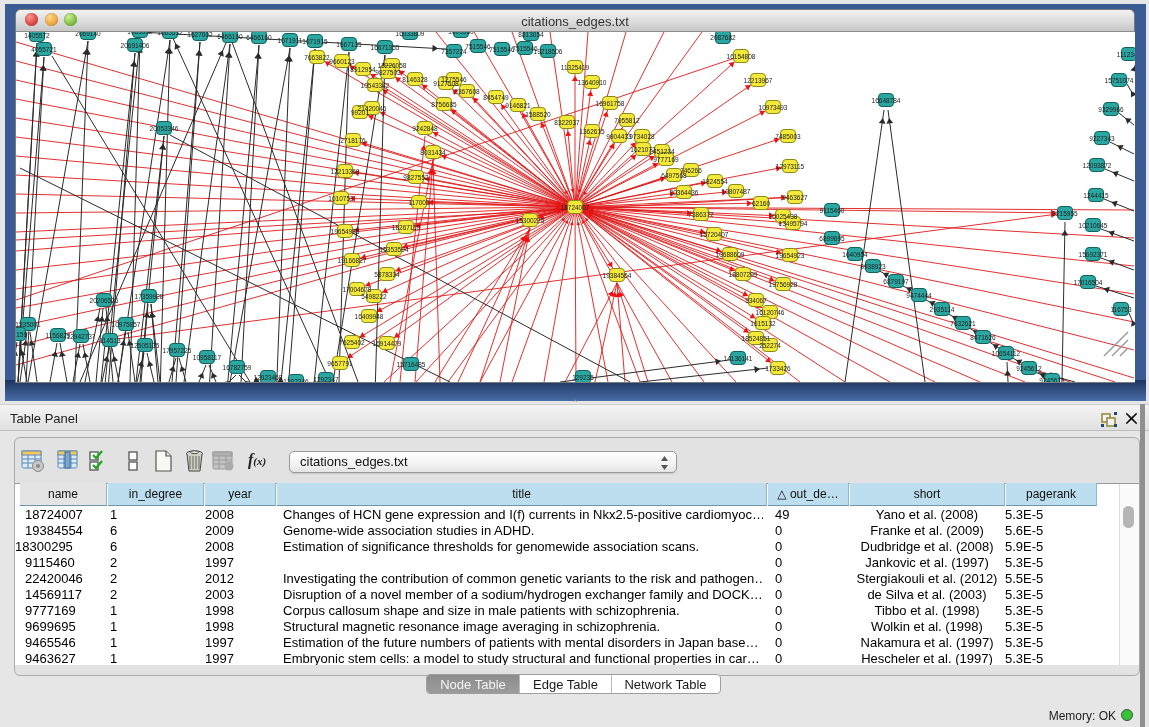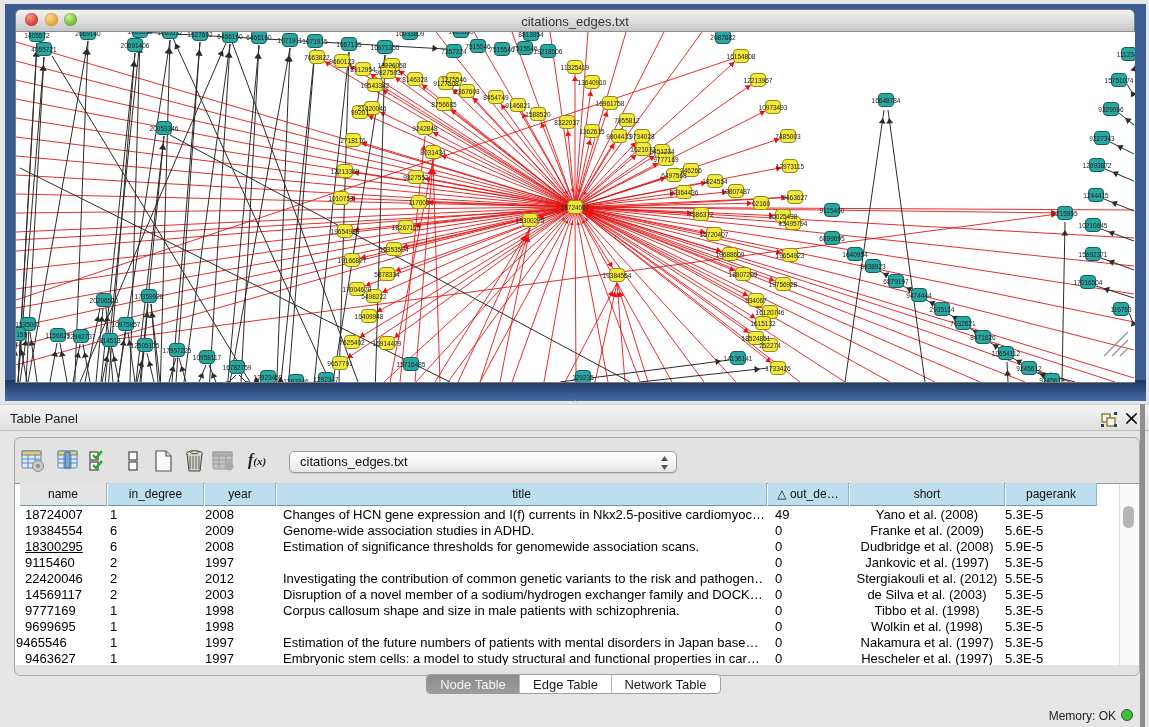--- a/index.html
+++ b/index.html
@@ -876,21 +876,21 @@
 <div class="trow">
       <span class="c" style="left:0px;width:88px;text-align:left;padding-left:10px;">19384554</span>
       <span class="c" style="left:88px;width:97px;text-align:left;padding-left:7px;">6</span>
       <span class="c" style="left:185px;width:72px;text-align:left;padding-left:5px;">2009</span>
       <span class="c" style="left:257px;width:491px;text-align:left;padding-left:11px;">Genome-wide association studies in ADHD.</span>
       <span class="c" style="left:748px;width:82px;text-align:left;padding-left:12px;">0</span>
       <span class="c" style="left:830px;width:156px;text-align:center;padding-left:8px;">Franke et al. (2009)</span>
       <span class="c" style="left:986px;width:92px;text-align:left;padding-left:4px;">5.6E-5</span>
     </div>
 <div class="trow">
-      <span class="c" style="left:0px;width:88px;text-align:left;padding-left:10px;text-decoration:underline;">18300295</span>
+      <span class="c" style="left:0px;width:88px;text-align:left;padding-left:0;">18300295</span>
       <span class="c" style="left:88px;width:97px;text-align:left;padding-left:7px;">6</span>
       <span class="c" style="left:185px;width:72px;text-align:left;padding-left:5px;">2008</span>
       <span class="c" style="left:257px;width:491px;text-align:left;padding-left:11px;">Estimation of significance thresholds for genomewide association scans.</span>
       <span class="c" style="left:748px;width:82px;text-align:left;padding-left:12px;">0</span>
       <span class="c" style="left:830px;width:156px;text-align:center;padding-left:8px;">Dudbridge et al. (2008)</span>
       <span class="c" style="left:986px;width:92px;text-align:left;padding-left:4px;">5.9E-5</span>
     </div>
 <div class="trow">
       <span class="c" style="left:0px;width:88px;text-align:left;padding-left:10px;">9115460</span>
       <span class="c" style="left:88px;width:97px;text-align:left;padding-left:7px;">2</span>
@@ -923,26 +923,27 @@
       <span class="c" style="left:185px;width:72px;text-align:left;padding-left:5px;">1998</span>
       <span class="c" style="left:257px;width:491px;text-align:left;padding-left:11px;">Corpus callosum shape and size in male patients with schizophrenia.</span>
       <span class="c" style="left:748px;width:82px;text-align:left;padding-left:12px;">0</span>
       <span class="c" style="left:830px;width:156px;text-align:center;padding-left:8px;">Tibbo et al. (1998)</span>
       <span class="c" style="left:986px;width:92px;text-align:left;padding-left:4px;">5.3E-5</span>
     </div>
 <div class="trow">
       <span class="c" style="left:0px;width:88px;text-align:left;padding-left:10px;">9699695</span>
       <span class="c" style="left:88px;width:97px;text-align:left;padding-left:7px;">1</span>
       <span class="c" style="left:185px;width:72px;text-align:left;padding-left:5px;">1998</span>
+      <span class="c" style="left:257px;width:491px;text-align:left;padding-left:11px;">Structural magnetic resonance image averaging in schizophrenia.</span>
       <span class="c" style="left:748px;width:82px;text-align:left;padding-left:12px;">0</span>
       <span class="c" style="left:830px;width:156px;text-align:center;padding-left:8px;">Wolkin et al. (1998)</span>
       <span class="c" style="left:986px;width:92px;text-align:left;padding-left:4px;">5.3E-5</span>
     </div>
 <div class="trow">
-      <span class="c" style="left:0px;width:88px;text-align:left;padding-left:1px;">9465546</span>
+      <span class="c" style="left:0px;width:88px;text-align:left;padding-left:10px;">9465546</span>
       <span class="c" style="left:88px;width:97px;text-align:left;padding-left:7px;">1</span>
       <span class="c" style="left:185px;width:72px;text-align:left;padding-left:5px;">1997</span>
       <span class="c" style="left:257px;width:491px;text-align:left;padding-left:11px;">Estimation of the future numbers of patients with mental disorders in Japan base…</span>
       <span class="c" style="left:748px;width:82px;text-align:left;padding-left:12px;">0</span>
       <span class="c" style="left:830px;width:156px;text-align:center;padding-left:8px;">Nakamura et al. (1997)</span>
       <span class="c" style="left:986px;width:92px;text-align:left;padding-left:4px;">5.3E-5</span>
     </div>
 <div class="trow">
       <span class="c" style="left:0px;width:88px;text-align:left;padding-left:10px;">9463627</span>
       <span class="c" style="left:88px;width:97px;text-align:left;padding-left:7px;">1</span>

